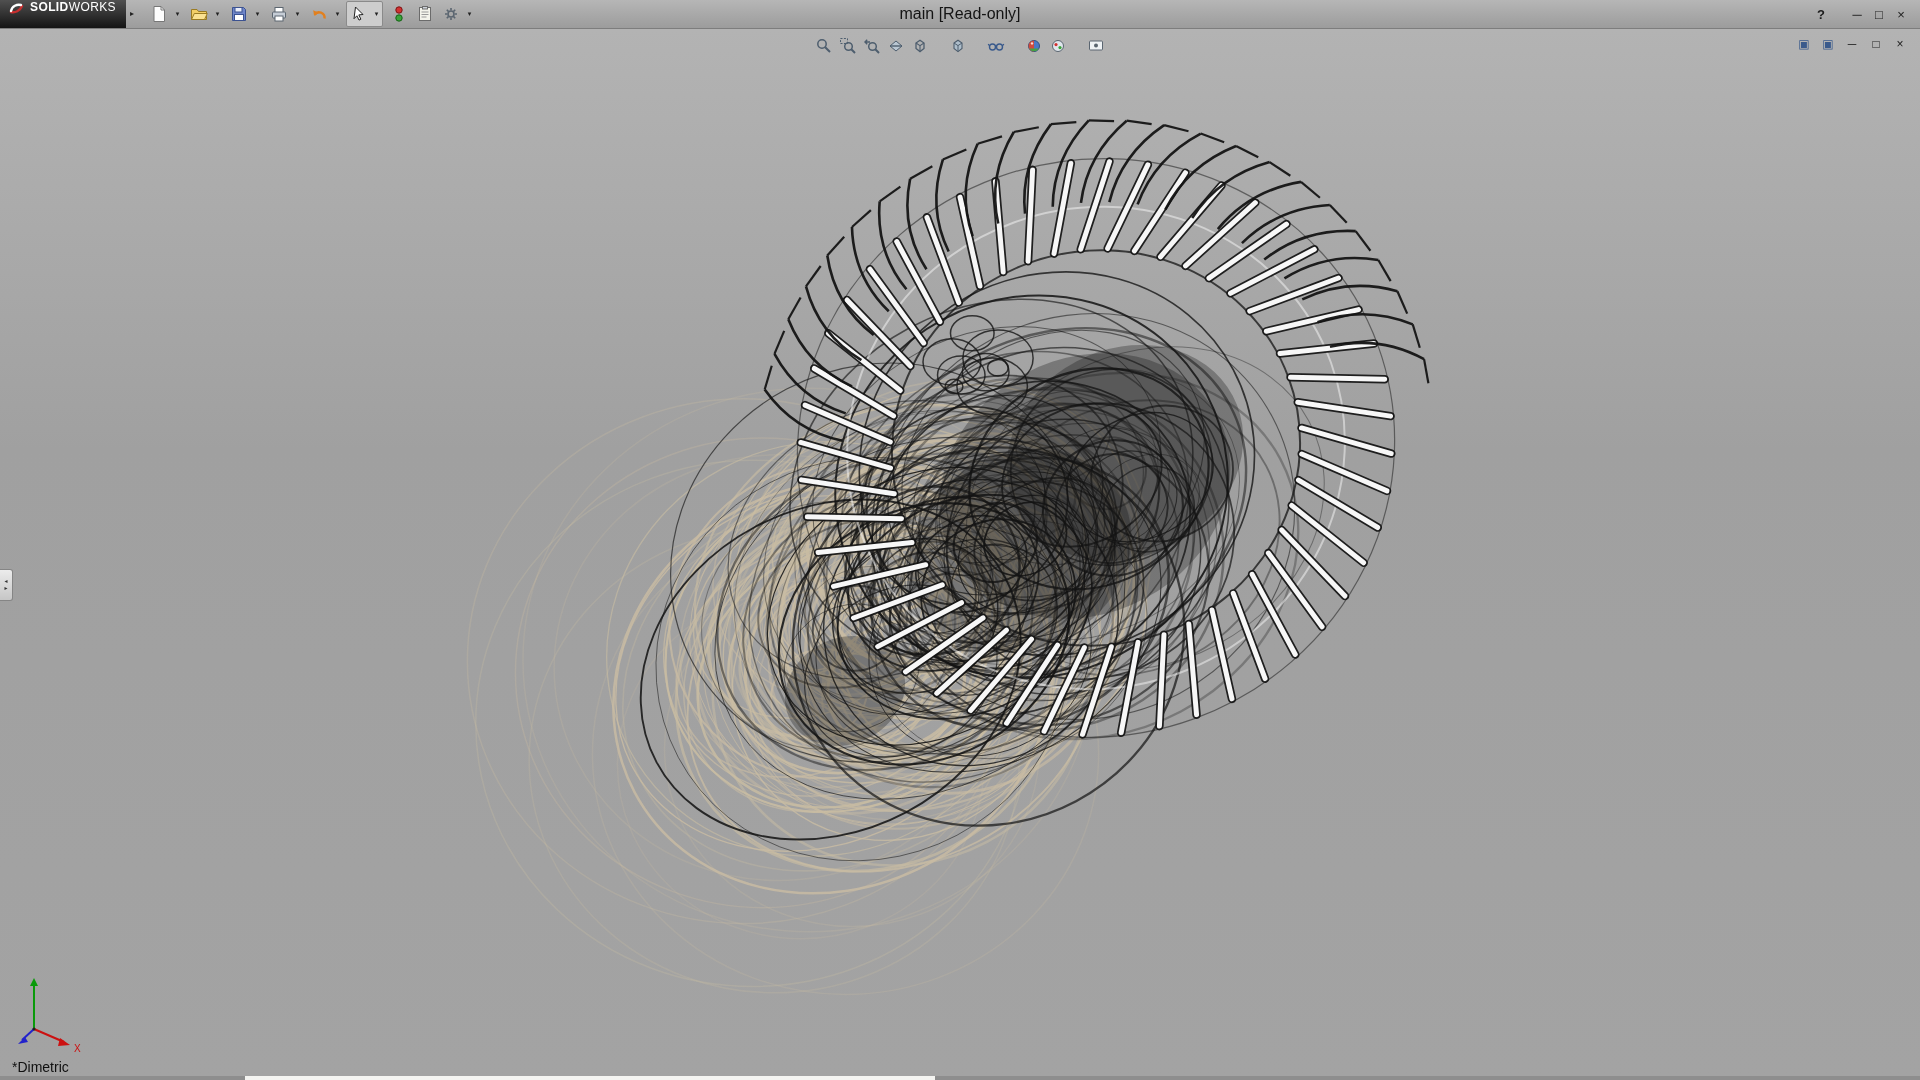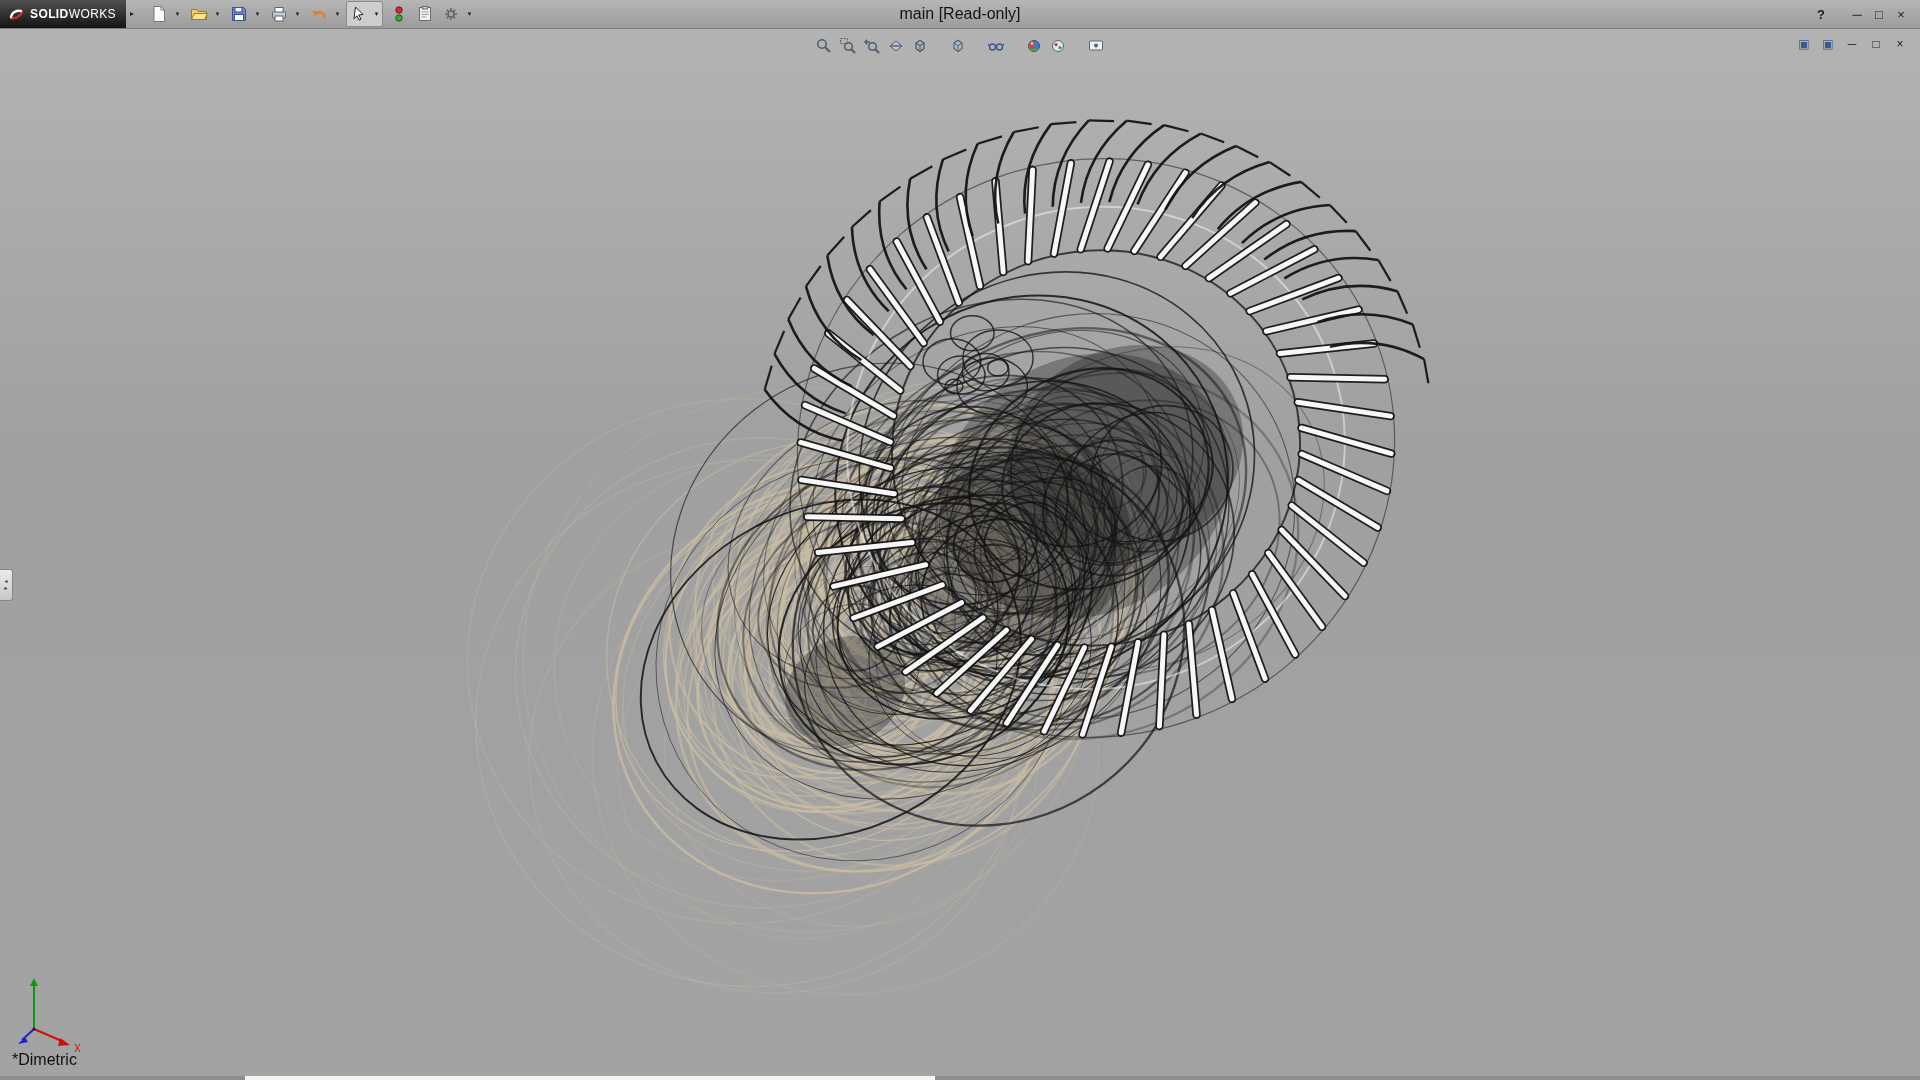--- a/index.html
+++ b/index.html
@@ -13,21 +13,21 @@
   
   .titlebar{
     position:relative;height:28px;
     background:linear-gradient(#b6b6b6,#9c9c9c);
     border-bottom:1px solid #7d7d7d;
     display:flex;align-items:center;
   }
   .logo{
     height:28px;min-width:126px;
     background:linear-gradient(#505050,#141414);
-    display:flex;align-items:center;gap:5px;
+    display:flex;align-items:flex-start;gap:5px;
     padding:0 8px;box-sizing:border-box;
   }
   .brand{color:#fff;font-size:12px;letter-spacing:.4px;white-space:nowrap;}
   .brand b{font-weight:bold;}
   .menu-arrow{
     font-size:8px;color:#222;padding:0 4px;line-height:28px;cursor:default;
   }
   .tb{display:flex;align-items:center;margin-left:8px;}
   .tbtn{
     width:24px;height:24px;display:flex;align-items:center;justify-content:center;
@@ -83,22 +83,22 @@
     background:linear-gradient(#ececec,#c6c6c6);
     border:1px solid #858585;border-left:none;border-radius:0 3px 3px 0;
     display:flex;flex-direction:column;align-items:center;justify-content:center;
     font-size:6px;color:#333;line-height:7px;
   }
 
   
   .triad{position:absolute;left:12px;bottom:22px;}
 
   .viewlabel{
-    position:absolute;left:12px;bottom:12px;
-    font-size:16px;color:#101010;
+    position:absolute;left:12px;bottom:6px;
+    font-size:14px;color:#101010;
   }
 
   .sliver{position:absolute;left:0;bottom:0;width:1920px;height:5px;background:#8e8e8e;}
   .wseg{position:absolute;left:245px;top:0;width:690px;height:5px;background:#f4f4f1;}
 </style>
 </head>
 <body>
 
 <div class="app">
 

